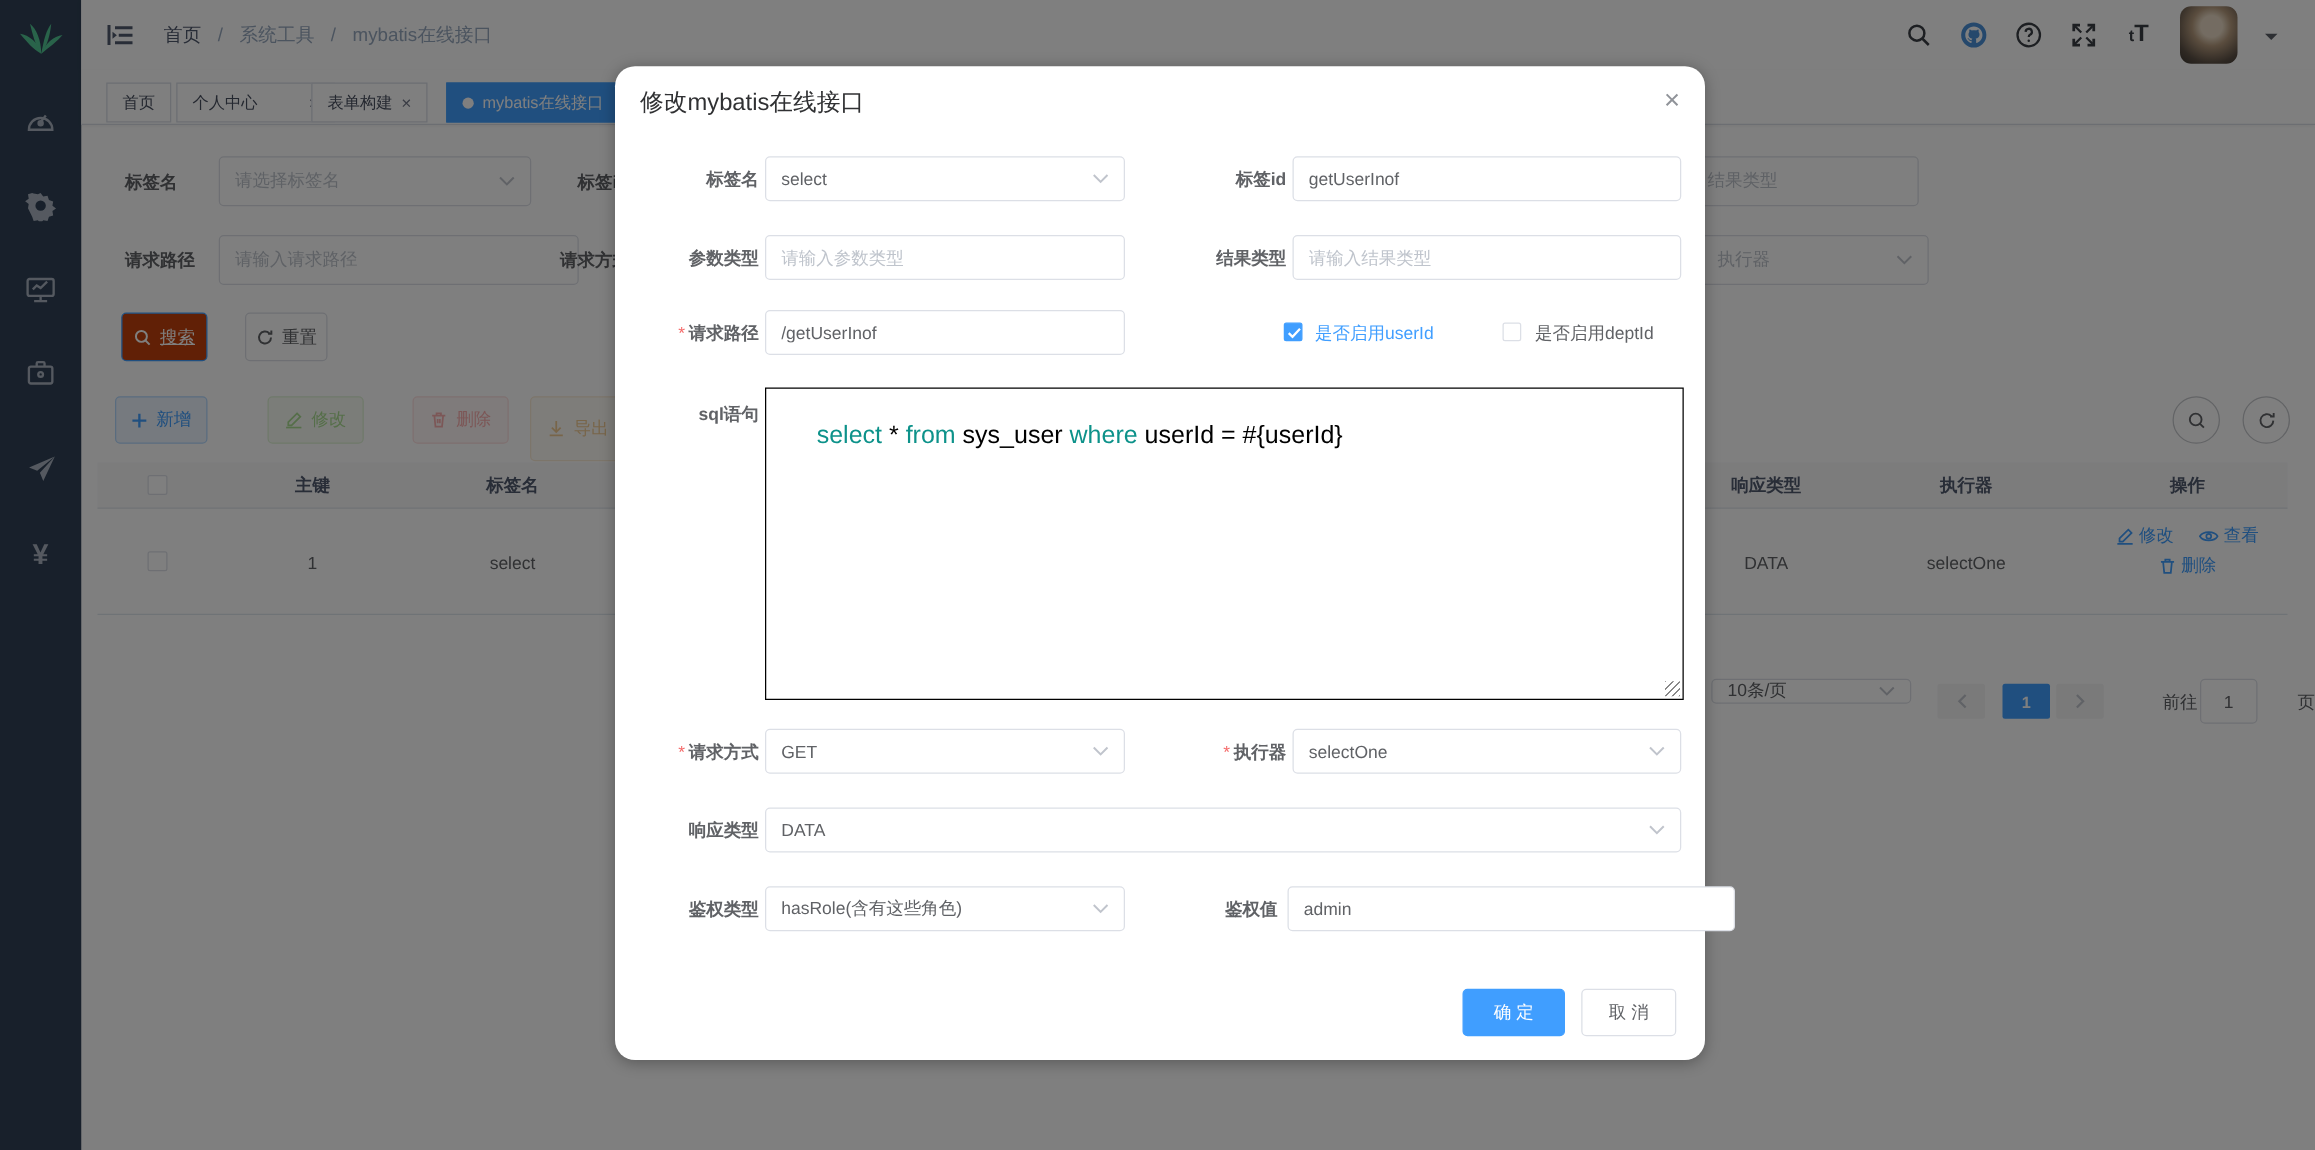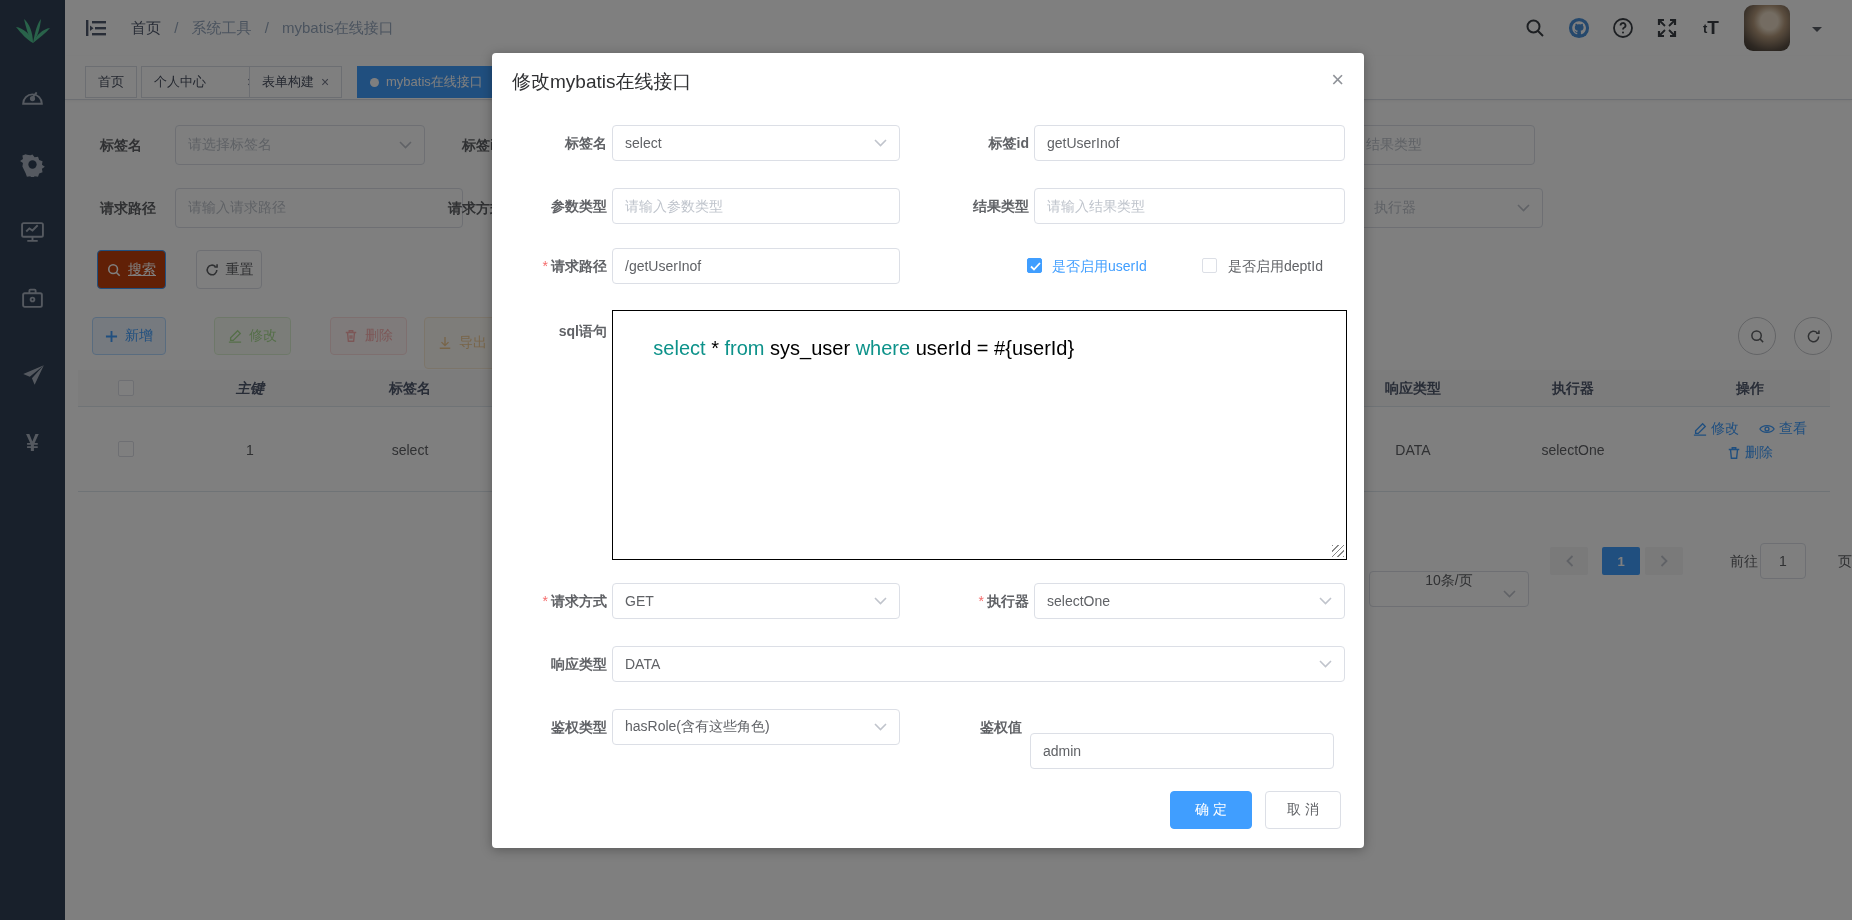--- a/index.html
+++ b/index.html
@@ -59,21 +59,21 @@
   .oplink { display:inline-flex; align-items:center; gap:4px; color:#409eff; font-size:14px; cursor:pointer; }
 
   .pagerbox { position:absolute; height:28px; min-width:30px; border-radius:2px; background:#f4f4f5;
     display:flex; align-items:center; justify-content:center; font-size:13px; color:#c0c4cc; cursor:pointer; }
   .pagerbox.on { background:#409eff; color:#fff; font-weight:bold; }
   .ptext { position:absolute; font-size:14px; color:#606266; line-height:36px; white-space:nowrap; }
 
   
   .mask { position:absolute; inset:0; background:rgba(0,0,0,.5); z-index:5; }
   .dialog { position:absolute; left:492px; top:53px; width:872px; height:795px; background:#fff;
-    border-radius:4px; box-shadow:0 2px 12px rgba(0,0,0,.3); z-index:10; }
+    border-radius:16px; box-shadow:0 2px 12px rgba(0,0,0,.3); z-index:10; }
   .dlg-title { position:absolute; left:20px; top:16px; font-size:19px; color:#303133; }
   .dlg-close { position:absolute; right:20px; top:16px; font-size:22px; color:#909399; cursor:pointer; line-height:1; }
   .dlabel { position:absolute; width:105px; text-align:right; font-size:14px; font-weight:bold;
     color:#606266; line-height:36px; white-space:nowrap; }
   .req { color:#f56c6c; margin-right:3px; font-weight:normal; }
   .dfield { position:absolute; height:36px; border:1px solid #dcdfe6; border-radius:4px; background:#fff;
     display:flex; align-items:center; padding:0 12px; }
   .dfield input { border:none; outline:none; width:100%; font-size:14px; color:#606266; background:transparent;
     font-family:inherit; }
   .dfield input::placeholder { color:#bfc4cc; }
@@ -282,21 +282,21 @@
     </div>
     <div class="circle-btn" style="left:1794px; top:317px;">
       <svg width="15" height="15" viewBox="0 0 16 16" fill="none" stroke="#606266" stroke-width="1.6">
         <path d="M13.5 8 a5.5 5.5 0 1 1-1.6-3.9"></path>
           <path d="M13.8 1.5 v3 h-3"></path>
         </svg>
     </div>
 
     <div style="position:absolute; left:78px; top:370px; width:1752px; height:37px; background:#f8f8f9; border-bottom:1px solid #dfe6ec;"></div>
     <div class="cbx" style="left:118px; top:380px;"></div>
-    <div class="th" style="left:190px; top:370px; width:120px;font-style:italic;">主键</div>
+    <div class="th" style="left:190px; top:370px; width:120px;">主键</div>
     <div class="th" style="left:350px; top:370px; width:120px;">标签名</div>
     <div class="th" style="left:1353px; top:370px; width:120px;">响应类型</div>
     <div class="th" style="left:1513px; top:370px; width:120px;">执行器</div>
     <div class="th" style="left:1690px; top:370px; width:120px;">操作</div>
 
     <div style="position:absolute; left:78px; top:407px; width:1752px; height:85px; border-bottom:1px solid #dfe6ec;"></div>
     <div class="cbx" style="left:118px; top:441px;"></div>
     <div class="td" style="left:190px; top:442px; width:120px;">1</div>
     <div class="td" style="left:350px; top:442px; width:120px;">select</div>
     <div class="td" style="left:1353px; top:442px; width:120px;">DATA</div>
@@ -316,21 +316,21 @@
         <span>查看</span>
       </span>
       <span class="oplink">
         <svg width="14" height="14" viewBox="0 0 16 16" fill="none" stroke="#409eff" stroke-width="1.6">
           <path d="M2 4 h12 M6 4 V2 h4 v2 M4 4 l1 10 h6 l1-10"></path>
           </svg>
         <span>删除</span>
       </span>
     </div>
 
-    <div class="box" style="left:1369px; top:571px; width:160px; height:36px;flex-direction:column;">
+    <div class="box" style="left:1369px; top:543px; width:160px; height:20px;">
       <span>10条/页</span>
       <svg class="chev" width="13" height="8" viewBox="0 0 13 8">
           <path d="M1 1 L6.5 6.5 L12 1" stroke="#c0c4cc" stroke-width="1.6" fill="none"></path>
         </svg>
     </div>
     <div class="pagerbox" style="left:1550px; top:547px; width:38px;">
       <svg width="9" height="12" viewBox="0 0 8 12">
         <path d="M7 1 L2 6 L7 11" stroke="#c0c4cc" stroke-width="1.8" fill="none"></path>
         </svg>
     </div>
@@ -423,21 +423,21 @@
     </div>
 
     <div class="dlabel" style="left:10px; top:656px;">鉴权类型</div>
     <div class="dfield" style="left:120px; top:656px; width:288px;">
       <input readonly="" value="hasRole(含有这些角色)" style="">
       <svg class="chev" width="13" height="8" viewBox="0 0 13 8">
         <path d="M1 1 L6.5 6.5 L12 1" stroke="#c0c4cc" stroke-width="1.6" fill="none"></path>
         </svg>
     </div>
     <div class="dlabel" style="left:420px; top:656px; width:110px;">鉴权值</div>
-    <div class="dfield" style="left:538px; top:680px; width:304px;">
+    <div class="dfield" style="left:538px; top:656px; width:358px;">
       <input readonly="" value="admin" style="">
     </div>
 
     <div class="dbtn ok" style="left:678px; top:738px; width:82px;">确 定</div>
     <div class="dbtn cancel" style="left:773px; top:738px; width:76px;">取 消</div>
   </div>
 
 </div>
 
 </body></html>

